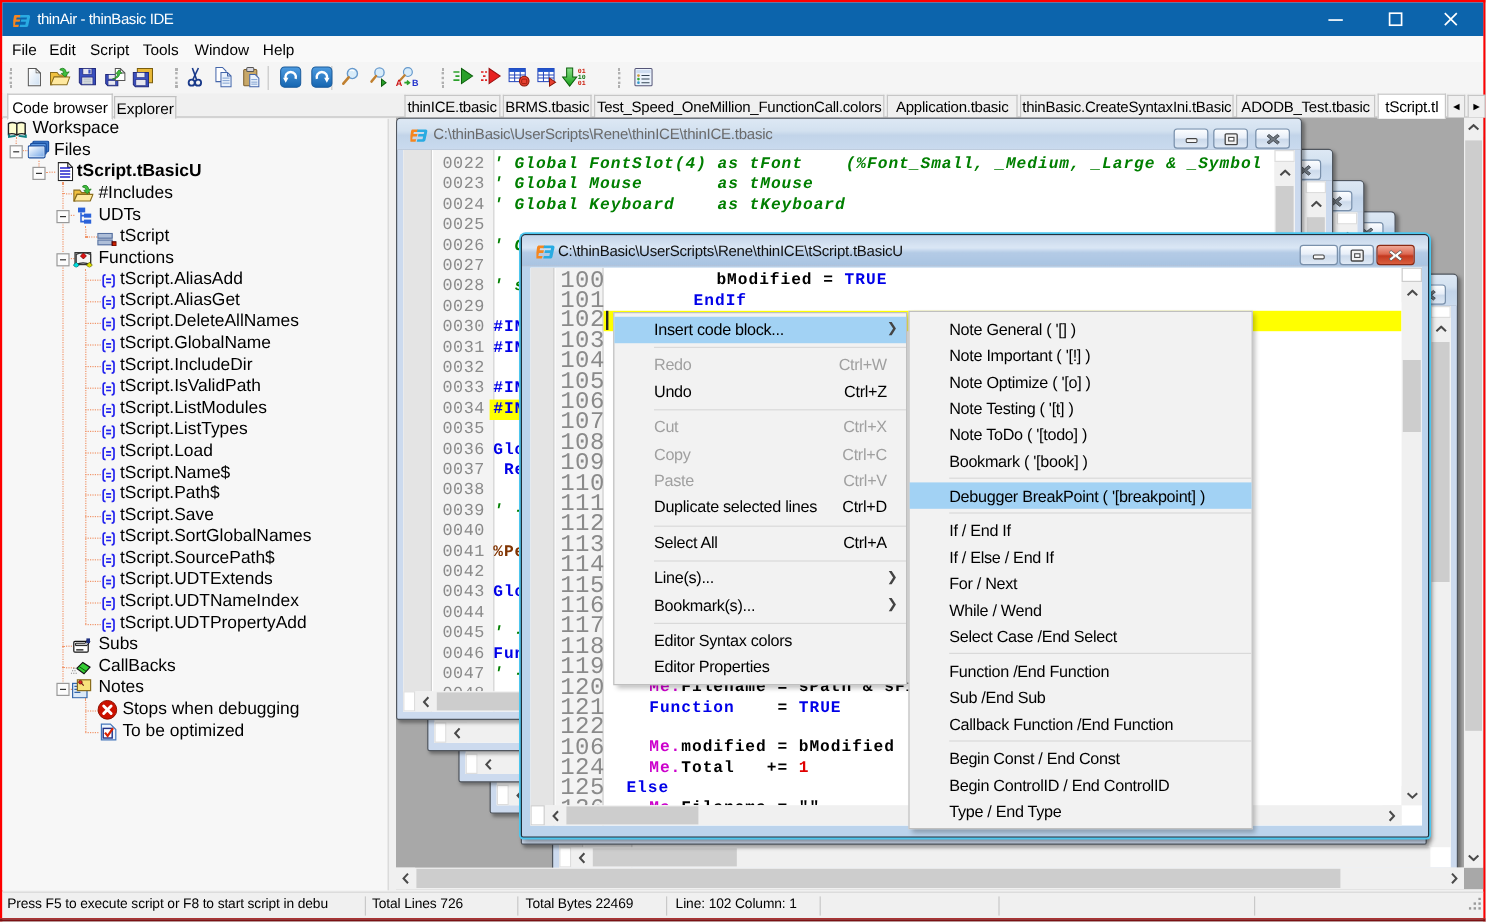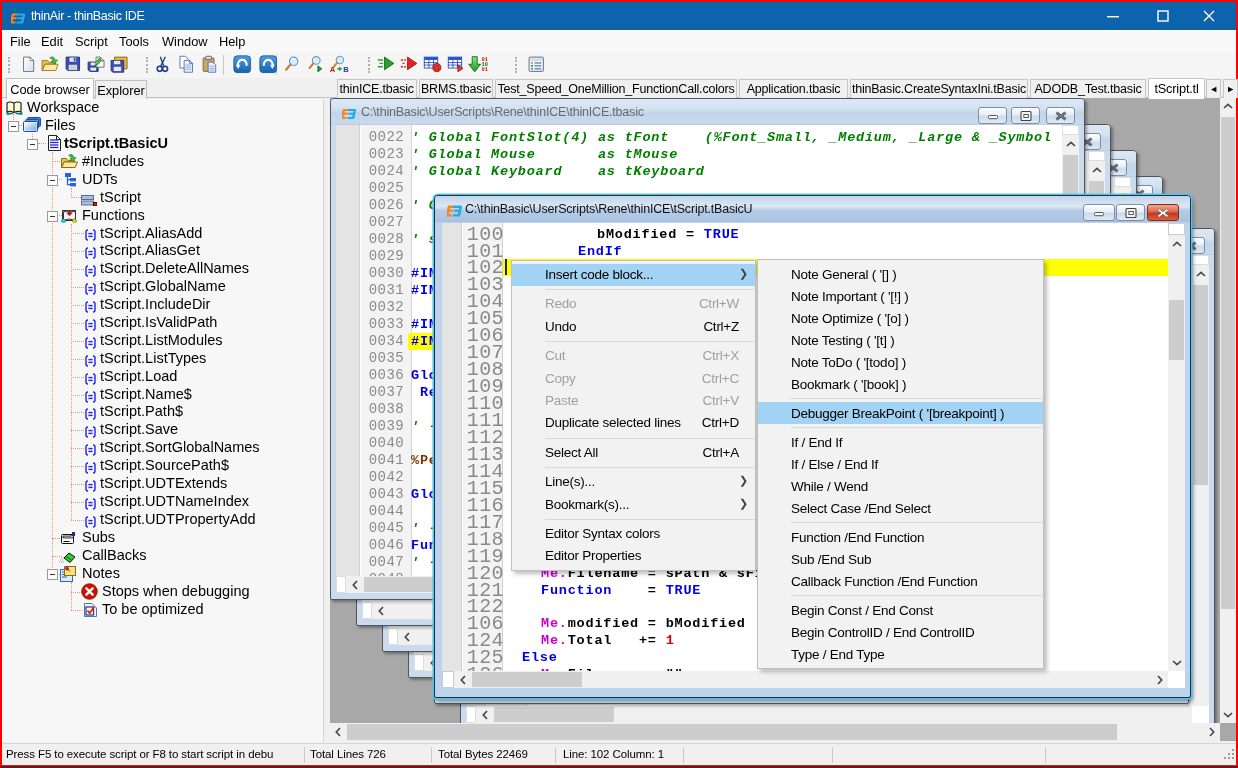--- a/index.html
+++ b/index.html
@@ -1050,20 +1050,21 @@
 <div class="mi2">Note Important ( '[!] )</div>
 <div class="mi2">Note Optimize ( '[o] )</div>
 <div class="mi2">Note Testing ( '[t] )</div>
 <div class="mi2">Note ToDo ( '[todo] )</div>
 <div class="mi2">Bookmark ( '[book] )</div>
 <div class="msep2"></div>
 <div class="mi2 hl">Debugger BreakPoint ( '[breakpoint] )</div>
 <div class="msep2"></div>
 <div class="mi2">If / End If</div>
 <div class="mi2">If / Else / End If</div>
+<div class="mi2">For / Next</div>
 <div class="mi2">While / Wend</div>
 <div class="mi2">Select Case /End Select</div>
 <div class="msep2"></div>
 <div class="mi2">Function /End Function</div>
 <div class="mi2">Sub /End Sub</div>
 <div class="mi2">Callback Function /End Function</div>
 <div class="msep2"></div>
 <div class="mi2">Begin Const / End Const</div>
 <div class="mi2">Begin ControlID / End ControlID</div>
 <div class="mi2">Type / End Type</div>

